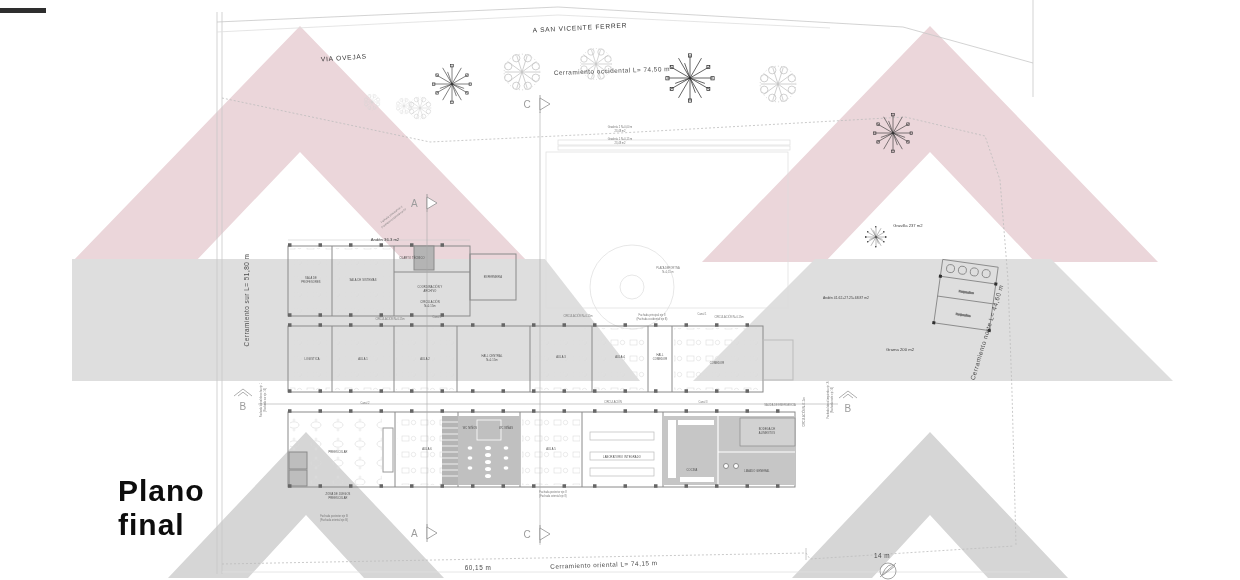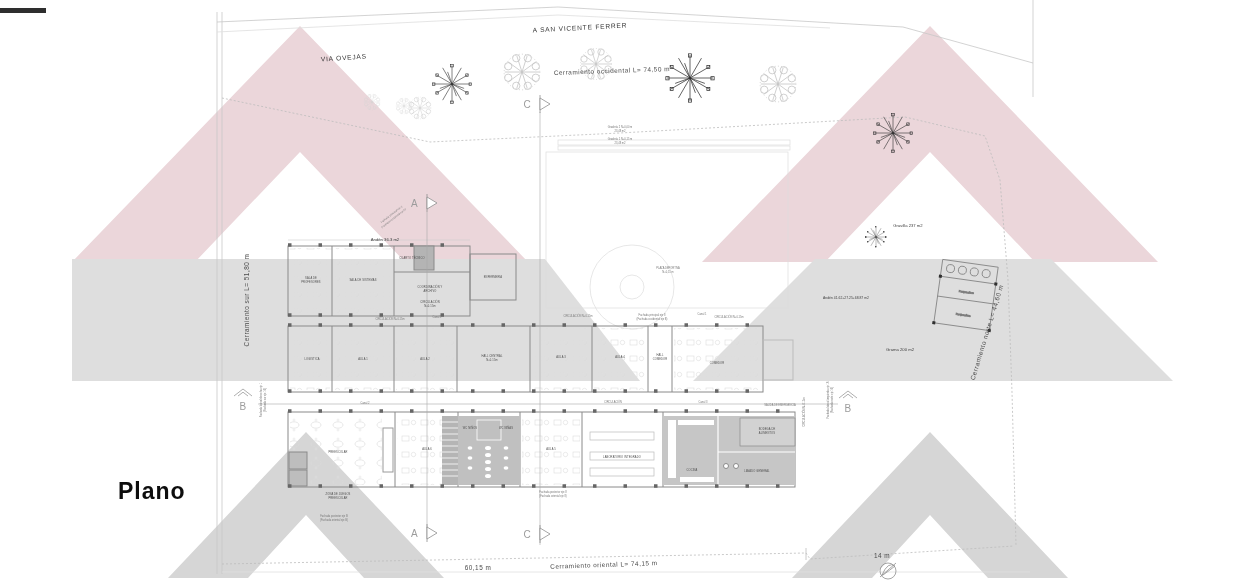--- a/index.html
+++ b/index.html
@@ -1,20 +1,20 @@
 <!DOCTYPE html>
 <html><head>
 <meta charset="utf-8">
 <style>
   html,body{margin:0;padding:0;background:#fff;}
   .stage{position:relative;width:1240px;height:580px;background:#ffffff;overflow:hidden;
          font-family:"Liberation Sans",sans-serif;}
   .stage svg{position:absolute;left:0;top:0;}
   .corner-bar{position:absolute;left:0;top:8px;width:46px;height:5px;background:#2e2e2e;}
-  .plano{position:absolute;left:118px;top:474px;font-weight:700;font-size:23px;
+  .plano{position:absolute;left:118px;top:474px;font-weight:700;font-size:30px;
          line-height:34px;color:#0d0d0d;letter-spacing:1px;}
   
   text{font-family:"Liberation Sans",sans-serif;}
   .t2 {font-size:2.6px;fill:#4a4a4a;letter-spacing:.15px;}
   .t2l{font-size:2.6px;fill:#777;}
   .t3 {font-size:3.4px;fill:#3f3f3f;}
   .t4 {font-size:4.2px;fill:#3f3f3f;}
   .t6 {font-size:6.4px;fill:#4c4c4c;letter-spacing:.5px;}
   .t6d{font-size:6.6px;fill:#333;letter-spacing:.8px;}
   .tsec{font-size:10px;fill:#9c9c9c;letter-spacing:.3px;}
@@ -362,15 +362,16 @@
       <text class="t2l mid" x="668" y="273">N+0,15 m</text>
       <text class="t2l mid" x="620" y="128">Gradería 2 N+0,00 m</text>
       <text class="t2l mid" x="620" y="132">23,48 m2</text>
       <text class="t2l mid" x="620" y="140">Gradería 1 N+0,15 m</text>
       <text class="t2l mid" x="620" y="144">23,48 m2</text>
     </g>
   </svg>
 
   <div class="plano">
     <div>Plano</div>
+    <div>final</div>
   </div>
 
 </div>
 
 </body></html>

